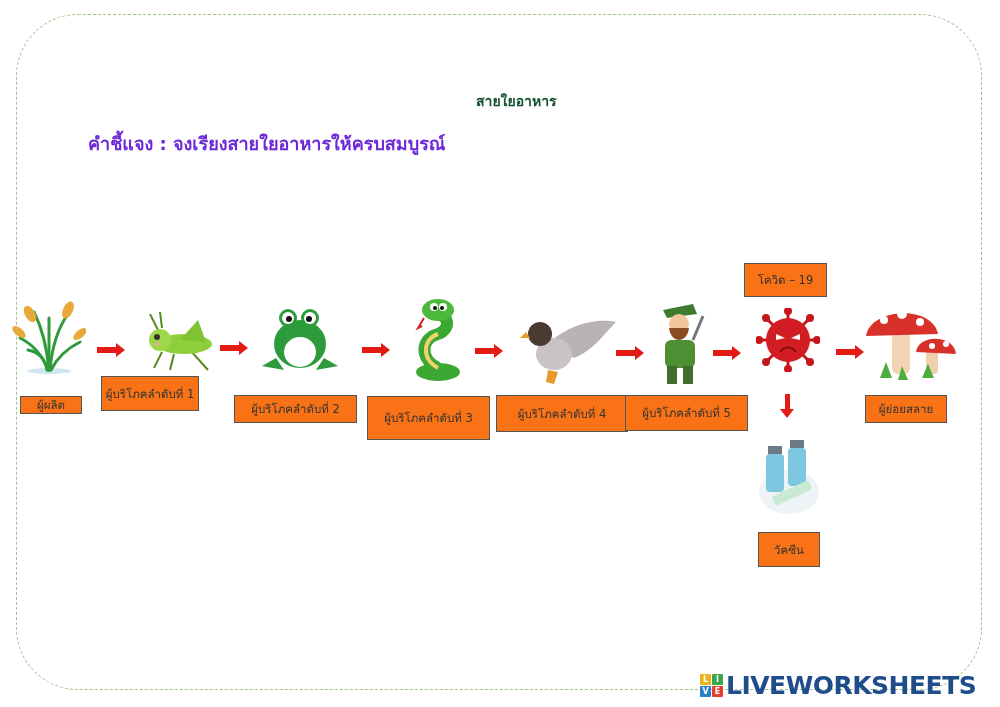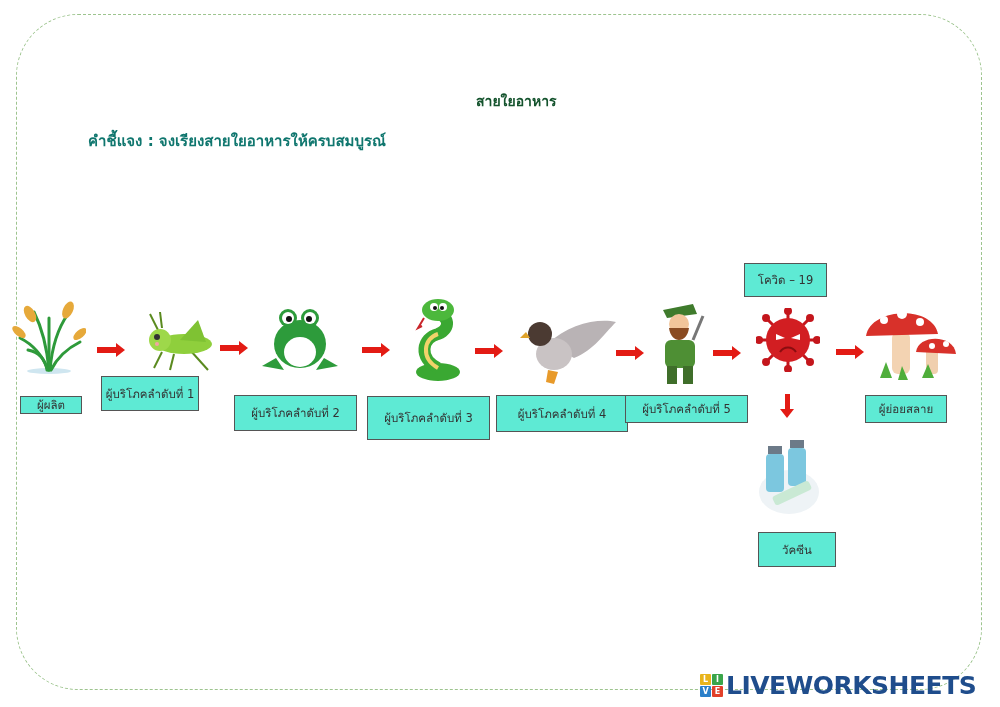--- a/index.html
+++ b/index.html
@@ -1,22 +1,22 @@
 <!DOCTYPE html>
 <html><head>
 <meta charset="utf-8">
 <style>
   html, body { margin:0; padding:0; }
   body { width:1000px; height:707px; background:#ffffff; position:relative; overflow:hidden;
          font-family:"DejaVu Sans", "Liberation Sans", sans-serif; color:#222; }
   .frame { position:absolute; left:16px; top:14px; width:966px; height:676px; border-radius:62px;
            border:1.5px dashed #9dc48e; box-sizing:border-box; }
   .title { position:absolute; left:460px; top:90px; font-size:14px; font-weight:bold; color:#14532d;margin-left:16px; }
-  .instr { position:absolute; left:88px; top:129px; font-size:15px; font-weight:bold; color:#0f766e; }
-  .lbl { position:absolute; border:1.3px solid #555; background:#5eead4; font-size:11.5px; color:#333;
+  .instr { position:absolute; left:88px; top:129px; font-size:18px; font-weight:bold; color:#6d28d9; }
+  .lbl { position:absolute; border:1.3px solid #555; background:#f97316; font-size:11.5px; color:#333;
          display:flex; align-items:center; justify-content:center; box-sizing:border-box; white-space:nowrap; }
   .pic { position:absolute; }
   .arrow { position:absolute; height:6px; background:#e31b14; }
   .arrow::after { content:""; position:absolute; right:-8px; top:-4px; border-left:9px solid #e31b14;
                   border-top:7px solid transparent; border-bottom:7px solid transparent; }
   .varrow { position:absolute; width:5px; background:#e31b14; }
   .varrow::after { content:""; position:absolute; bottom:-8px; left:-5px; border-top:9px solid #e31b14;
                    border-left:7.5px solid transparent; border-right:7.5px solid transparent; }
   .logo { position:absolute; left:700px; top:671px; display:flex; align-items:center; }
   .logo-grid { display:grid; grid-template-columns:11px 11px; grid-gap:1px; margin-right:3px; }
@@ -163,39 +163,39 @@
 <div class="arrow" style="left:713px;top:350px;width:20px"></div>
 <div class="arrow" style="left:836px;top:349px;width:20px"></div>
 <div class="varrow" style="left:785px;top:394px;height:16px"></div>
 
 <div class="lbl" style="left:20px;top:396px;width:62px;height:18px">
     <span>ผู้ผลิต</span>
   </div>
 <div class="lbl" style="left:101px;top:376px;width:98px;height:35px">
     <span>ผู้บริโภคลำดับที่ 1</span>
   </div>
-<div class="lbl" style="left:234px;top:395px;width:123px;height:36px">
+<div class="lbl" style="left:234px;top:395px;width:123px;height:28px">
     <span>ผู้บริโภคลำดับที่ 2</span>
   </div>
 <div class="lbl" style="left:367px;top:396px;width:123px;height:44px">
     <span>ผู้บริโภคลำดับที่ 3</span>
   </div>
 <div class="lbl" style="left:496px;top:395px;width:132px;height:37px">
     <span>ผู้บริโภคลำดับที่ 4</span>
   </div>
-<div class="lbl" style="left:625px;top:395px;width:123px;height:28px">
+<div class="lbl" style="left:625px;top:395px;width:123px;height:36px">
     <span>ผู้บริโภคลำดับที่ 5</span>
   </div>
 <div class="lbl" style="left:744px;top:263px;width:83px;height:34px">
     <span>โควิด – 19</span>
   </div>
 <div class="lbl" style="left:865px;top:395px;width:82px;height:28px">
     <span>ผู้ย่อยสลาย</span>
   </div>
-<div class="lbl" style="left:758px;top:532px;width:78px;height:35px">
+<div class="lbl" style="left:758px;top:532px;width:62px;height:35px">
     <span>วัคซีน</span>
   </div>
 
 <div class="logo">
   <div class="logo-grid">
     <span style="background:#e8b41c">L</span>
     <span style="background:#3aa54a">I</span>
     <span style="background:#2a7fc9">V</span>
     <span style="background:#e2402a">E</span>
   </div>

